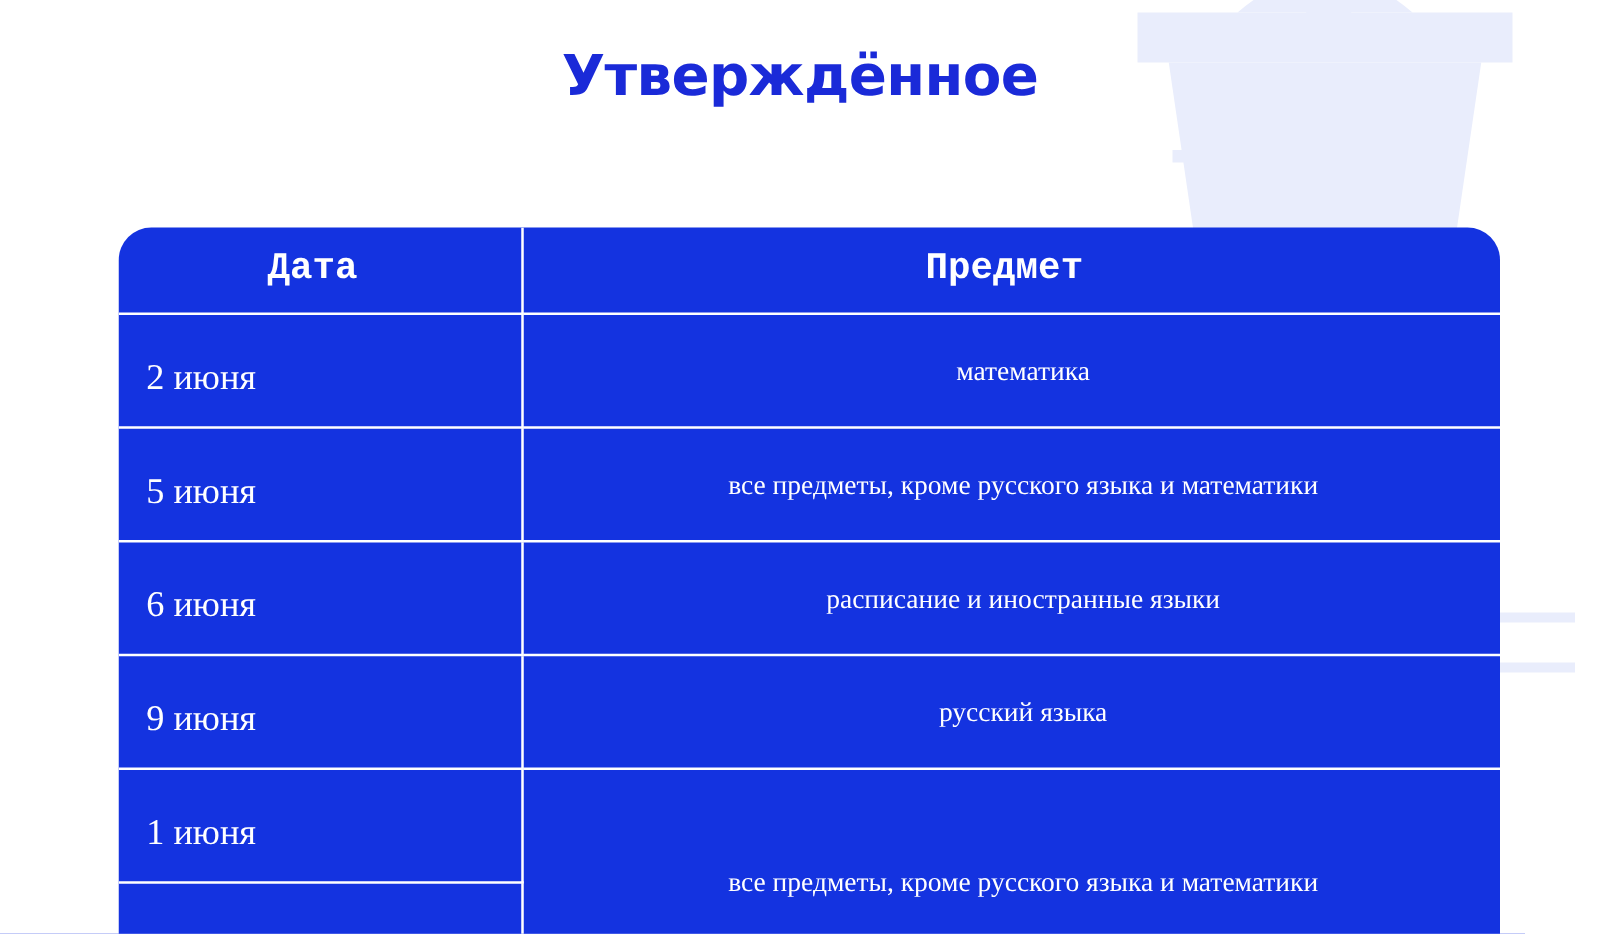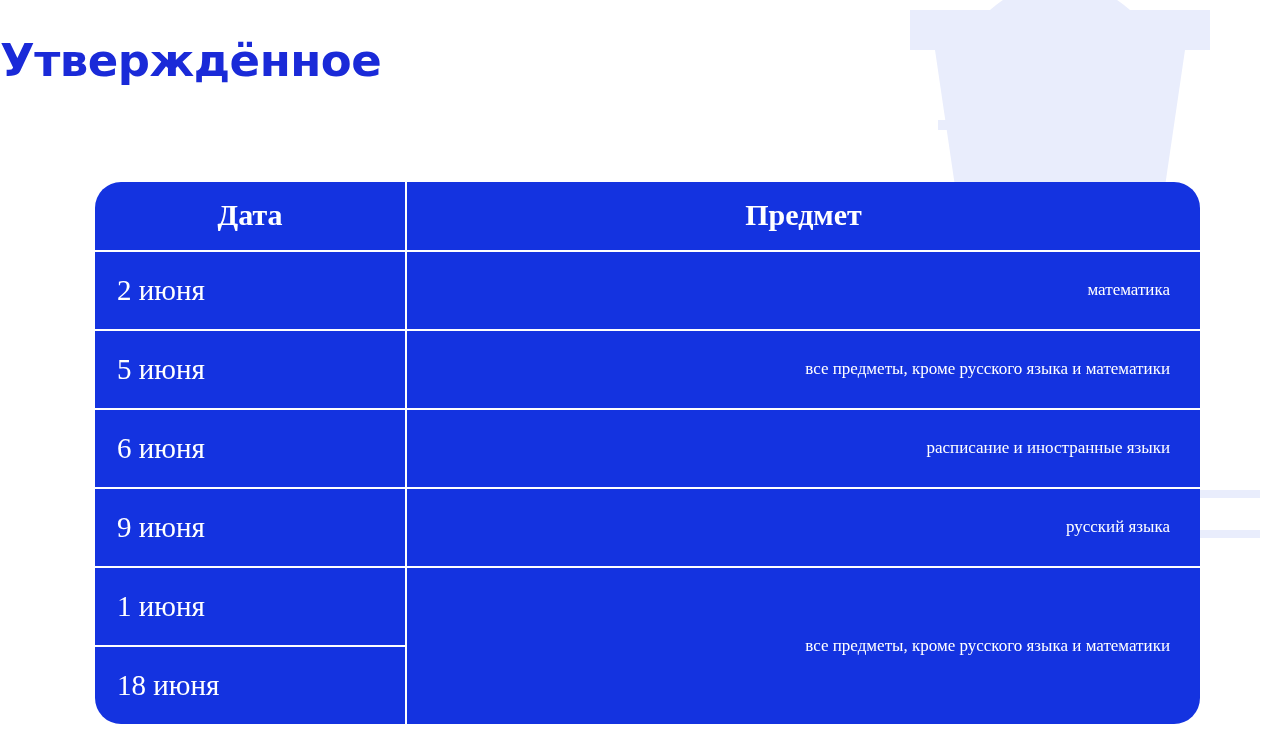--- a/index.html
+++ b/index.html
@@ -30,20 +30,21 @@
     height: 820px;
     opacity: 1;
   }
 
   
   .title-block {
     position: absolute;
     top: 34px;
     left: 0;
     width: 1280px;
+    text-align: center;
     z-index: 2;
   }
   .title-line {
     font-family: "DejaVu Sans", sans-serif;
     font-weight: bold;
     font-size: 45px;
     line-height: 1.22;
     letter-spacing: -0.5px;
     color: #1a2ad8;
   }
@@ -63,44 +64,44 @@
     border-radius: 26px;
     overflow: hidden;
     table-layout: fixed;
   }
   .sched-table th,
   .sched-table td {
     color: #ffffff;
     vertical-align: middle;
   }
   .sched-table thead th {
-    font-family: Liberation Serif, serif;
+    font-family: Liberation Mono, monospace;
     font-weight: bold;
     font-size: 30px;
-    padding: 16px 0 18px 0;
+    padding: 16px 12px 18px 0;
     text-align: center;
     border-bottom: 2px solid #ffffff;
   }
   .col-date { width: 310px; }
   .col-subject { width: auto; }
   .sched-table thead th.col-date { border-right: 2px solid #ffffff; }
   .sched-table tbody td.cell-date {
     border-right: 2px solid #ffffff;
     font-family: "Liberation Serif", serif;
     font-size: 29px;
-    padding: 22px 0 22px 22px;
+    padding: 34px 0 22px 22px;
     text-align: left;
     white-space: nowrap;
   }
   .sched-table tbody td.cell-subject {
     font-family: "Liberation Serif", serif;
-    font-size: 17px;
+    font-size: 22px;
     line-height: 1.32;
     padding: 18px 30px 18px 48px;
-    text-align: right;
+    text-align: center;
   }
   .sched-table tbody tr.has-divider td {
     border-bottom: 2px solid #ffffff;
   }
   .sched-table tbody tr.divider-date-only td.cell-date {
     border-bottom: 2px solid #ffffff;
   }
 </style>
 </head>
 <body>

